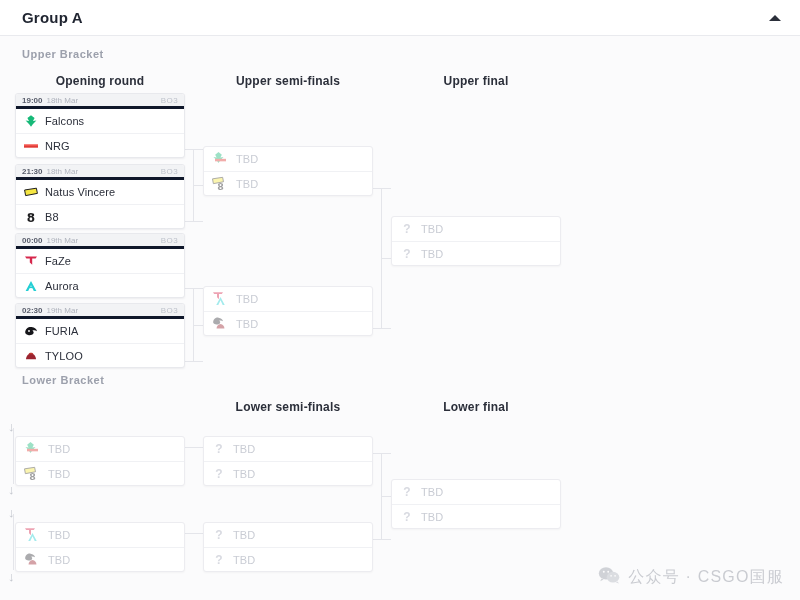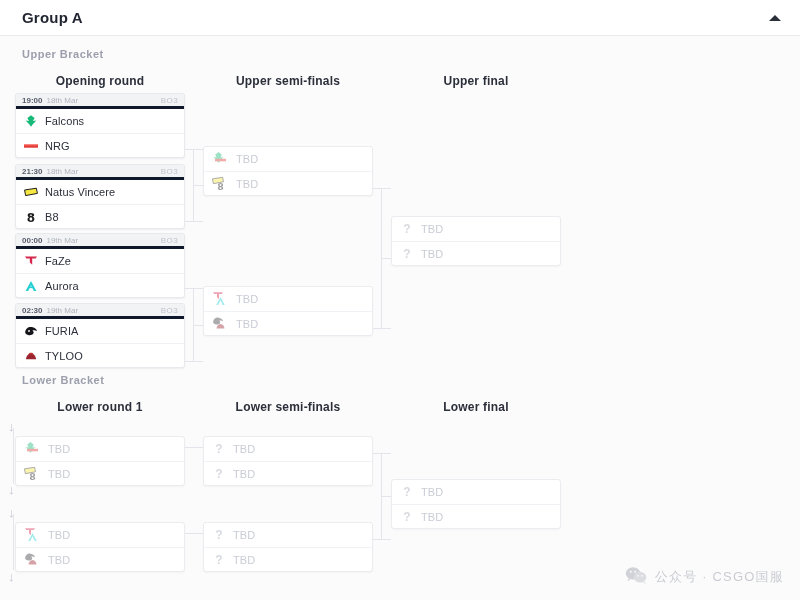--- a/index.html
+++ b/index.html
@@ -115,21 +115,21 @@
   }
 
   
   .watermark {
     position: absolute; right: 16px; bottom: 12px;
     display: flex; align-items: center;
     opacity: .38;
   }
   .wm-text {
     margin-left: 8px;
-    font-size: 13px; color: #7a7f8c; letter-spacing: 1.2px;
+    font-size: 16px; color: #7a7f8c; letter-spacing: 1.2px;
   }
 </style>
 </head>
 <body>
 
 <div id="app">
 
   <div class="group-header">
     <div class="group-title">Group A</div>
     <div class="collapse-btn">
@@ -316,21 +316,20 @@
         <span class="team-name">TBD</span>
       </div>
       <div class="team-row tbd">
         <span class="logo qmark">?</span>
         <span class="team-name">TBD</span>
       </div>
     </div>
 
     <div class="bracket-label" style="left:22px; top:338px;">Lower Bracket</div>
 
-    <div class="round-title" style="left:15px; top:364px; width:170px;">Lower round 1</div>
     <div class="round-title" style="left:203px; top:364px; width:170px;">Lower semi-finals</div>
     <div class="round-title" style="left:391px; top:364px; width:170px;">Lower final</div>
 
     <div class="drop-arrow" style="left:8px; top:384px;">↓</div>
     <div class="drop-arrow" style="left:8px; top:447px;">↓</div>
     <div class="drop-arrow" style="left:8px; top:470px;">↓</div>
     <div class="drop-arrow" style="left:8px; top:534px;">↓</div>
 
     <div class="conn v" style="left:13px; top:392px; height:56px;"></div>
     <div class="conn v" style="left:13px; top:478px; height:56px;"></div>

